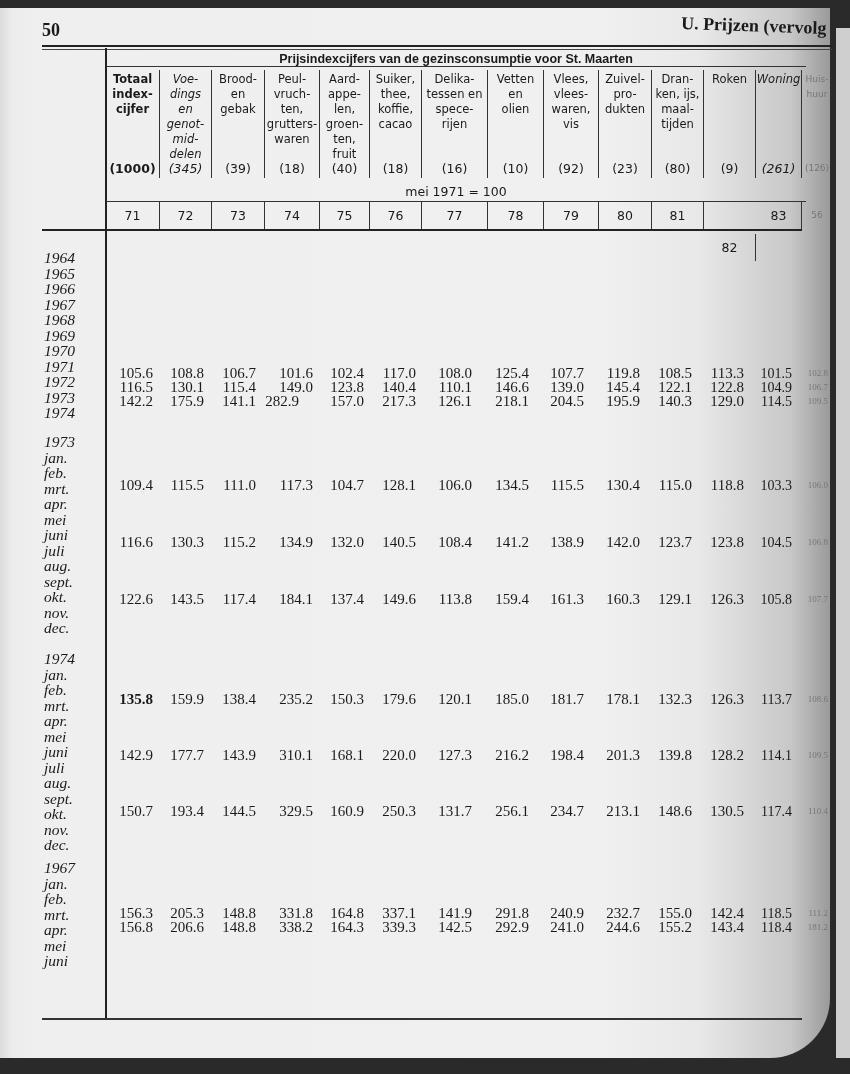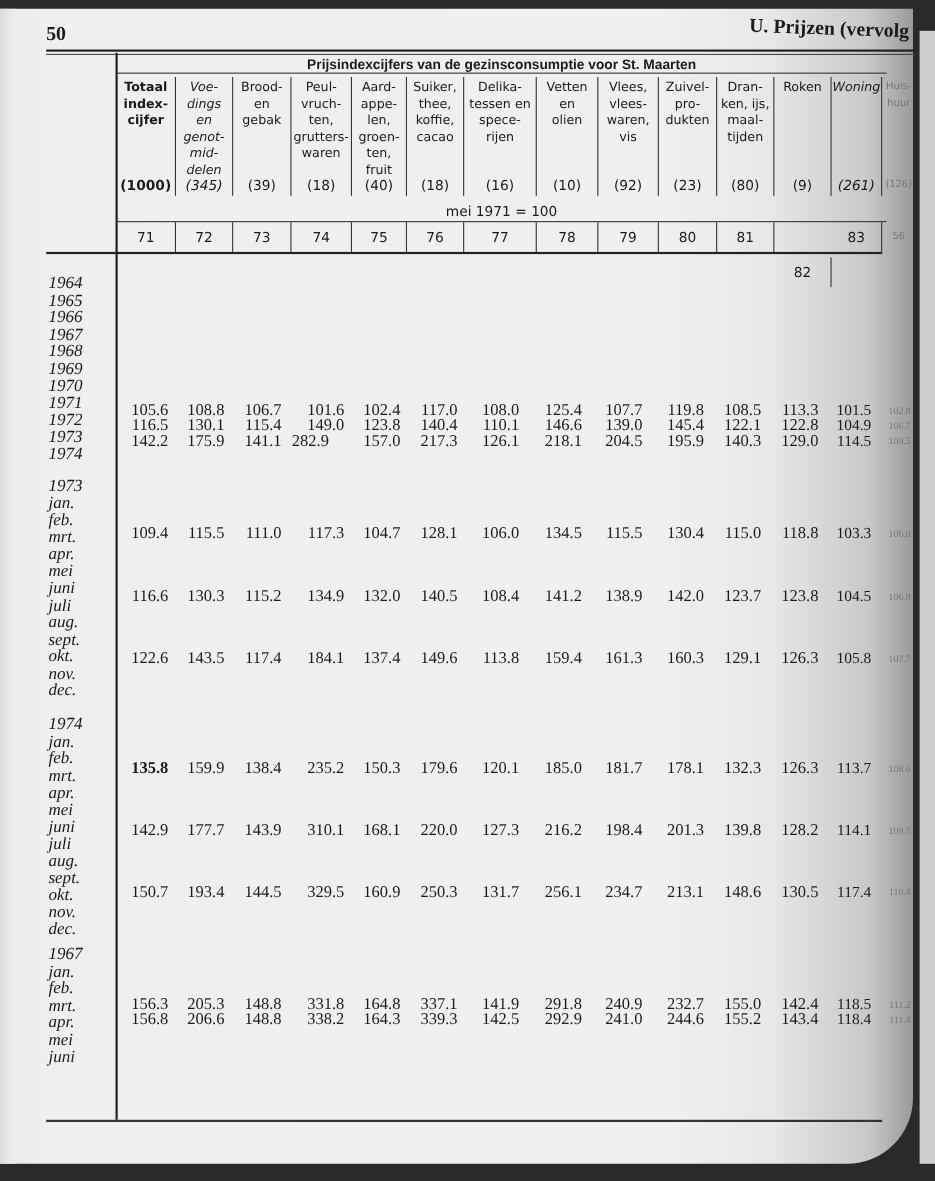--- a/index.html
+++ b/index.html
@@ -414,17 +414,17 @@
       <span class="cell" style="left: 255px;">338.2</span>
       <span class="cell" style="left: 306px;">164.3</span>
       <span class="cell" style="left: 358px;">339.3</span>
       <span class="cell" style="left: 414px;">142.5</span>
       <span class="cell" style="left: 471px;">292.9</span>
       <span class="cell" style="left: 526px;">241.0</span>
       <span class="cell" style="left: 582px;">244.6</span>
       <span class="cell" style="left: 634px;">155.2</span>
       <span class="cell" style="left: 686px;">143.4</span>
       <span class="cell last" style="left: 734px;">118.4</span>
-      <span class="cell faint" style="left: 770px;">111.4</span>
+      <span class="cell faint" style="left: 770px;">181.2</span>
     </div>
   </div>
 
 <div class="rule-bottom"></div>
 
 </body></html>

